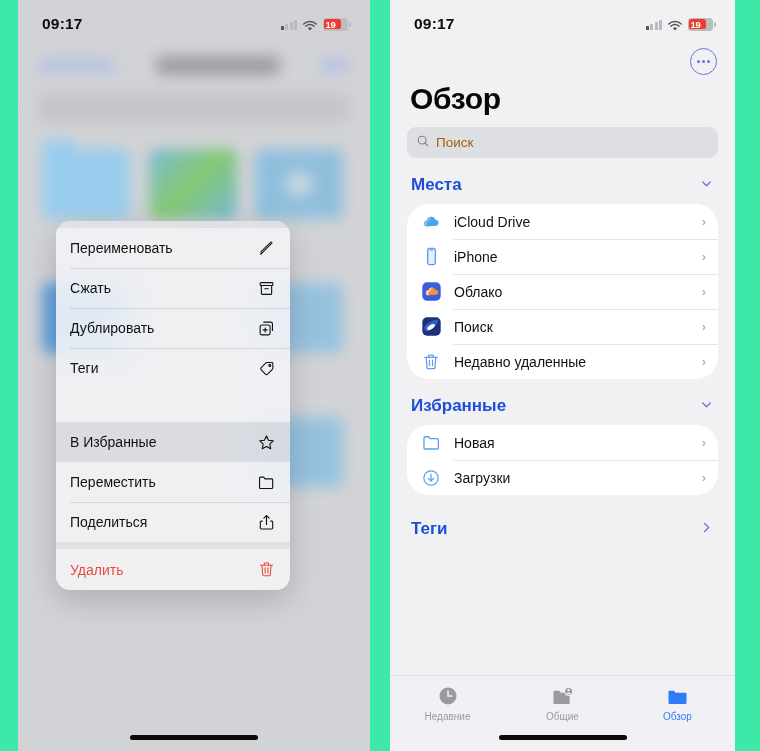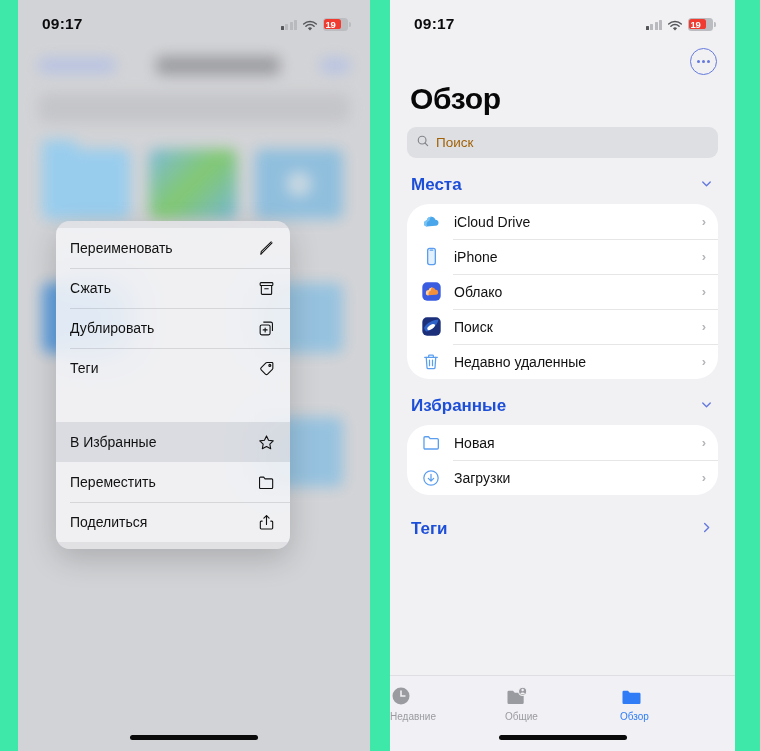--- a/index.html
+++ b/index.html
@@ -196,21 +196,21 @@
   .lrow .lbl { flex:1; font-size:14px; color:#111; padding-left: 12px; }
   .chev { color:#b4b5ba; font-size: 13px; font-weight: 600; }
 
   
   .tabbar {
     position:absolute; left:0; right:0; bottom: 0; height: 76px;
     display:flex; align-items:flex-start; padding-top: 8px;
     background: rgba(241,241,244,0.92);
     border-top: 0.5px solid rgba(60,60,67,0.10);
   }
-  .tab { flex:1; display:flex; flex-direction:column; gap:3px; }
+  .tab { flex:1; display:flex; flex-direction:column; align-items:center; gap:3px; }
   .tab .tl { font-size: 10px; color:#9a9ba0; }
   .tab.active .tl { color:#2f7cf6; font-weight:500; }
   .tab .ti { height: 24px; display:flex; align-items:center; }
 </style>
 </head>
 <body>
 
 <div class="phone" id="phone-left">
 
   <div class="backdrop">
@@ -329,20 +329,31 @@
         <svg viewBox="0 0 24 24" fill="none" stroke="#111" stroke-width="1.4" stroke-linecap="round" stroke-linejoin="round">
             <path d="M6.6 10.2H5.4a1.2 1.2 0 0 0-1.2 1.2v7.6a1.2 1.2 0 0 0 1.2 1.2h13.2a1.2 1.2 0 0 0 1.2-1.2v-7.6a1.2 1.2 0 0 0-1.2-1.2h-1.2"></path>
             <path d="M12 3.4v11"></path>
             <path d="M8.7 6.6 12 3.3l3.3 3.3"></path>
           </svg>
       </span>
     </div>
 
     <div class="ctx-sep"></div>
 
+    <div class="ctx-row danger tall">
+      <span class="ctx-label">Удалить</span>
+      <span class="ctx-icon">
+        <svg viewBox="0 0 24 24" fill="none" stroke="#eb4b3c" stroke-width="1.4" stroke-linecap="round" stroke-linejoin="round">
+            <path d="M4.4 6.6h15.2"></path>
+            <path d="M9.2 6.6V4.8a1 1 0 0 1 1-1h3.6a1 1 0 0 1 1 1v1.8"></path>
+            <path d="M6.3 6.6l.9 12.1a1.3 1.3 0 0 0 1.3 1.2h7a1.3 1.3 0 0 0 1.3-1.2l.9-12.1"></path>
+            <path d="M10.2 10v6.4M13.8 10v6.4"></path>
+          </svg>
+      </span>
+    </div>
   </div>
 
   <div class="home-ind"></div>
 </div>
 
 <div class="phone" id="phone-right">
 
   <div class="statusbar">
     <div class="sb-time">09:17</div>
     <div class="sb-right">

